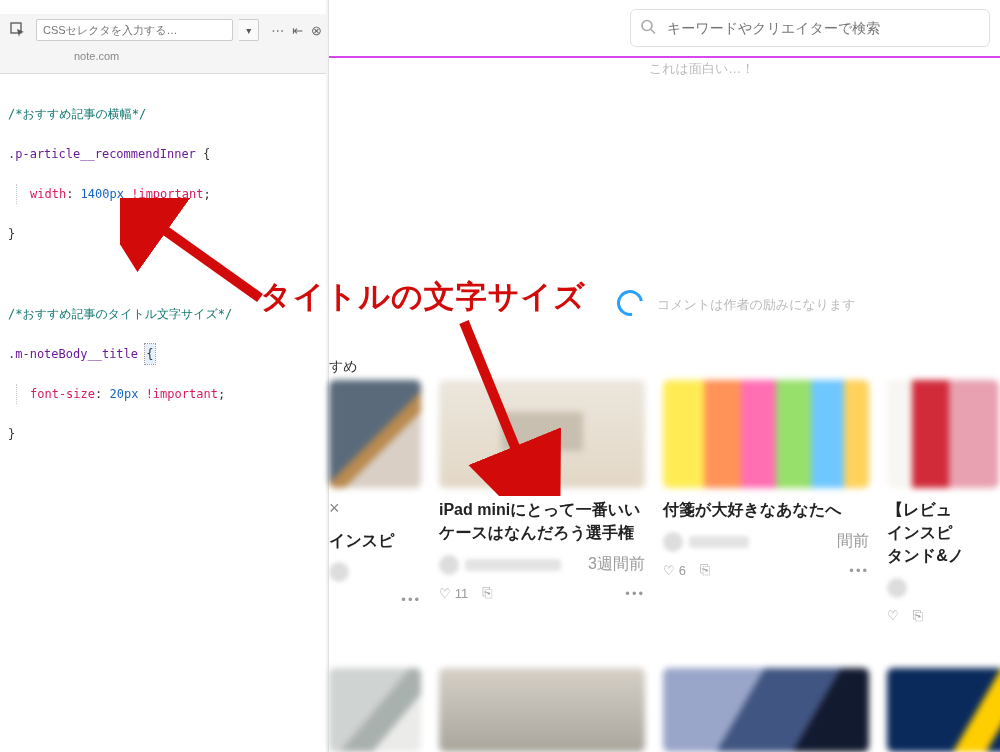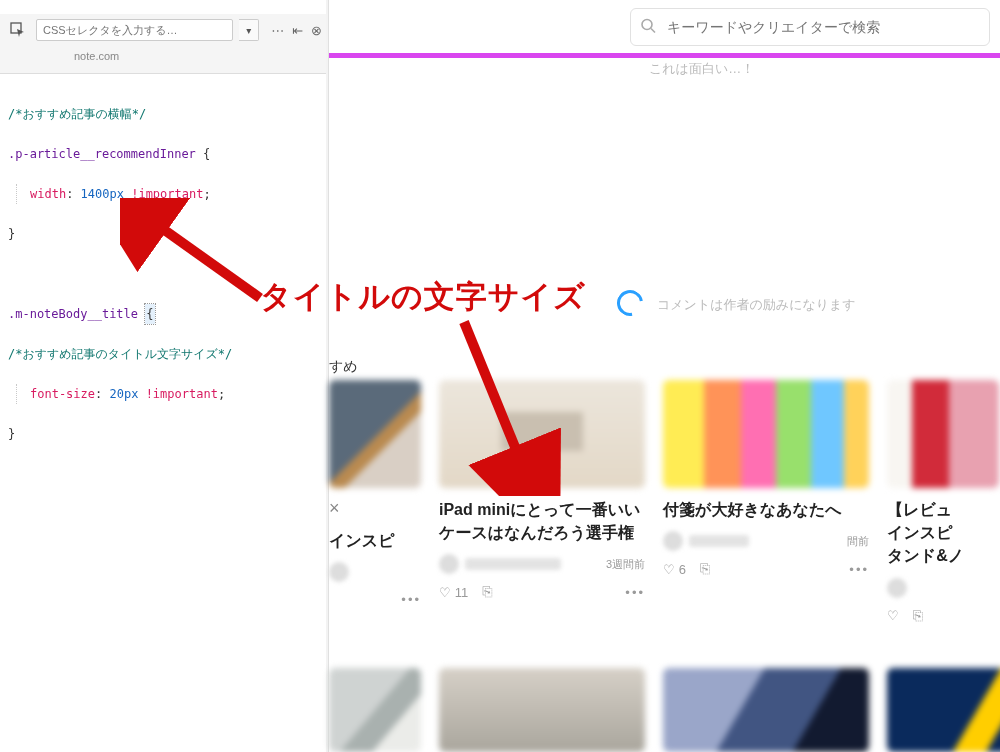--- a/index.html
+++ b/index.html
@@ -24,21 +24,21 @@
 .css-imp { color: #d81b60; }
 .css-val-num { color: #1565c0; }
 .indent { padding-left: 22px; position: relative; }
 .indent::before { content:""; position:absolute; left:8px; top:0; bottom:0; border-left:1px dotted #c9c9c9; }
 .hlbg { background: #e4f0fb; outline: 1px dotted #999; display:inline-block; padding:0 1px; }
 
 
 .page { position: absolute; left: 328px; top: 0; right: 0; height: 752px; background: #fff; border-left: 1px solid #e0e0e0; }
 .vscroll-stub { position:absolute; left:326px; top:0; width:4px; height:100%; background: #f3f3f3; }
 
-.topbar { height: 58px; display: flex; align-items: center; justify-content: flex-end; padding: 0 10px; border-bottom: 5px solid #d946ef; }
+.topbar { height: 58px; display: flex; align-items: center; justify-content: flex-end; padding: 0 10px; border-bottom: 2px solid #d946ef; }
 .search-wrap { position: relative; width: 360px; }
 .search-input { width: 100%; height: 38px; border: 1px solid #e1e1e1; border-radius: 6px; padding: 0 12px 0 36px; font-size: 14px; color: #999; background: #fff; }
 .search-icon { position: absolute; left: 10px; top: 50%; transform: translateY(-50%); color: #aaa; }
 
 .faint-text { color: #bbb; font-size: 13px; position: absolute; top: 60px; left: 320px; }
 .comment-note { color: #bbb; font-size: 13px; position: absolute; top: 296px; left: 328px; }
 .spinner-crescent { position: absolute; left: 288px; top: 290px; width: 26px; height: 26px; border-radius: 50%; border: 3px solid #2aa0ff; border-right-color: transparent; transform: rotate(35deg); }
 
 
 .annotation { position: absolute; top: 276px; left: 260px; color: #d20a0a; font-size: 31px; font-weight: 700; z-index: 50; letter-spacing: 1px; }
@@ -53,21 +53,21 @@
 .card.last { width: 112px; flex: 0 0 112px; }
 .thumb { width: 100%; height: 108px; border-radius: 6px; filter: blur(3px); }
 .thumb.t1 { background: linear-gradient(135deg,#5a6a7a 0 52%, #b98a50 52% 62%, #d9cfc5 62%); }
 .thumb.t2 { background: linear-gradient(#ece6dc,#e3d8c7); position:relative; }
 .thumb.t2::after{content:"";position:absolute;left:30%;top:30%;width:40%;height:36%;background:#c9bfb0;}
 .thumb.t3 { background:
   linear-gradient(90deg,#ffec54 0 20%,#ff9358 20% 38%,#ff6fb2 38% 55%,#98e06c 55% 72%,#6fc7ff 72% 88%,#ffd25a 88% 100%);
   background-size: 100% 50%; }
 .thumb.t4 { background: linear-gradient(90deg,#f8f6f2 0 22%, #d12b3a 22% 55%, #e8a1b0 55% 100%); }
 .title { font-size: 16px; font-weight: 700; line-height: 1.45; margin-top: 10px; color: #222; }
-.meta { display: flex; align-items: center; gap: 6px; margin-top: 10px; font-size: 11px; color: #9a9a9a; }
+.meta { display: flex; align-items: center; gap: 6px; margin-top: 10px; font-size: 16px; color: #9a9a9a; }
 .avatar { width: 20px; height: 20px; border-radius: 50%; background: #ddd; filter: blur(2px); }
 .blurname { width: 96px; height: 12px; background: #e3e3e3; filter: blur(2px); border-radius: 3px; }
 .ago { margin-left: auto; }
 .actions { display: flex; align-items: center; gap: 14px; margin-top: 10px; color: #9a9a9a; font-size: 13px; }
 .heart, .book, .kebab { display:inline-flex; align-items:center; gap:4px; }
 .kebab { margin-left: auto; letter-spacing: 2px; }
 
 
 .row2 { position: absolute; top: 668px; left: 0; right: 0; display: flex; gap: 18px; }
 .row2 .thumb { height: 84px; }
@@ -101,22 +101,22 @@
     </div>
     <div class="dt-url">note.com</div>
   </div>
 
   <div class="css-area">
 <div><span class="css-comment">/*おすすめ記事の横幅*/</span></div>
 <div><span class="css-selector">.p-article__recommendInner</span> <span class="css-brace">{</span></div>
 <div class="indent"><span class="css-prop">width</span><span>:</span> <span class="css-val-num">1400px</span> <span class="css-imp">!important</span><span>;</span></div>
 <div><span class="css-brace">}</span></div>
 <div>&nbsp;</div>
+<div><span class="css-comment">/*おすすめ記事のタイトル文字サイズ*/</span></div>
 <div><span class="css-selector">.m-noteBody__title</span> <span class="hlbg"><span class="css-brace">{</span></span></div>
-<div><span class="css-comment">/*おすすめ記事のタイトル文字サイズ*/</span></div>
 <div class="indent"><span class="css-prop">font-size</span><span>:</span> <span class="css-val-num">20px</span> <span class="css-imp">!important</span><span>;</span></div>
 <div><span class="css-brace">}</span></div>
   </div>
 </div>
 
 <div class="vscroll-stub"></div>
 
 <div class="page">
   <div class="topbar">
     <div class="search-wrap">

